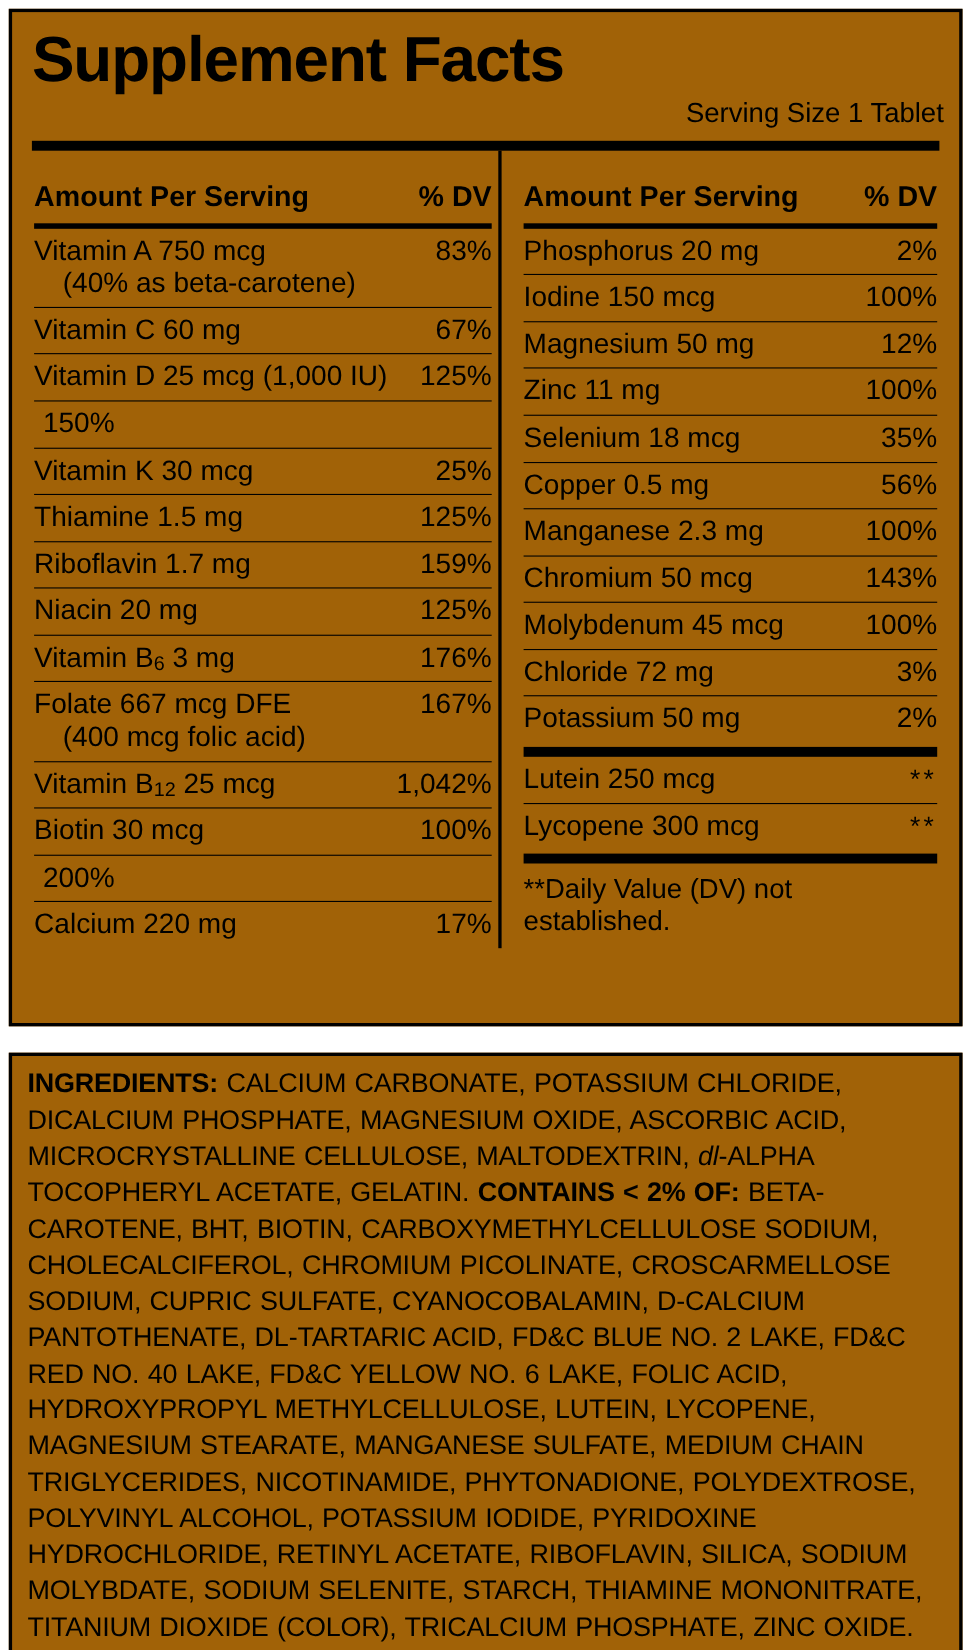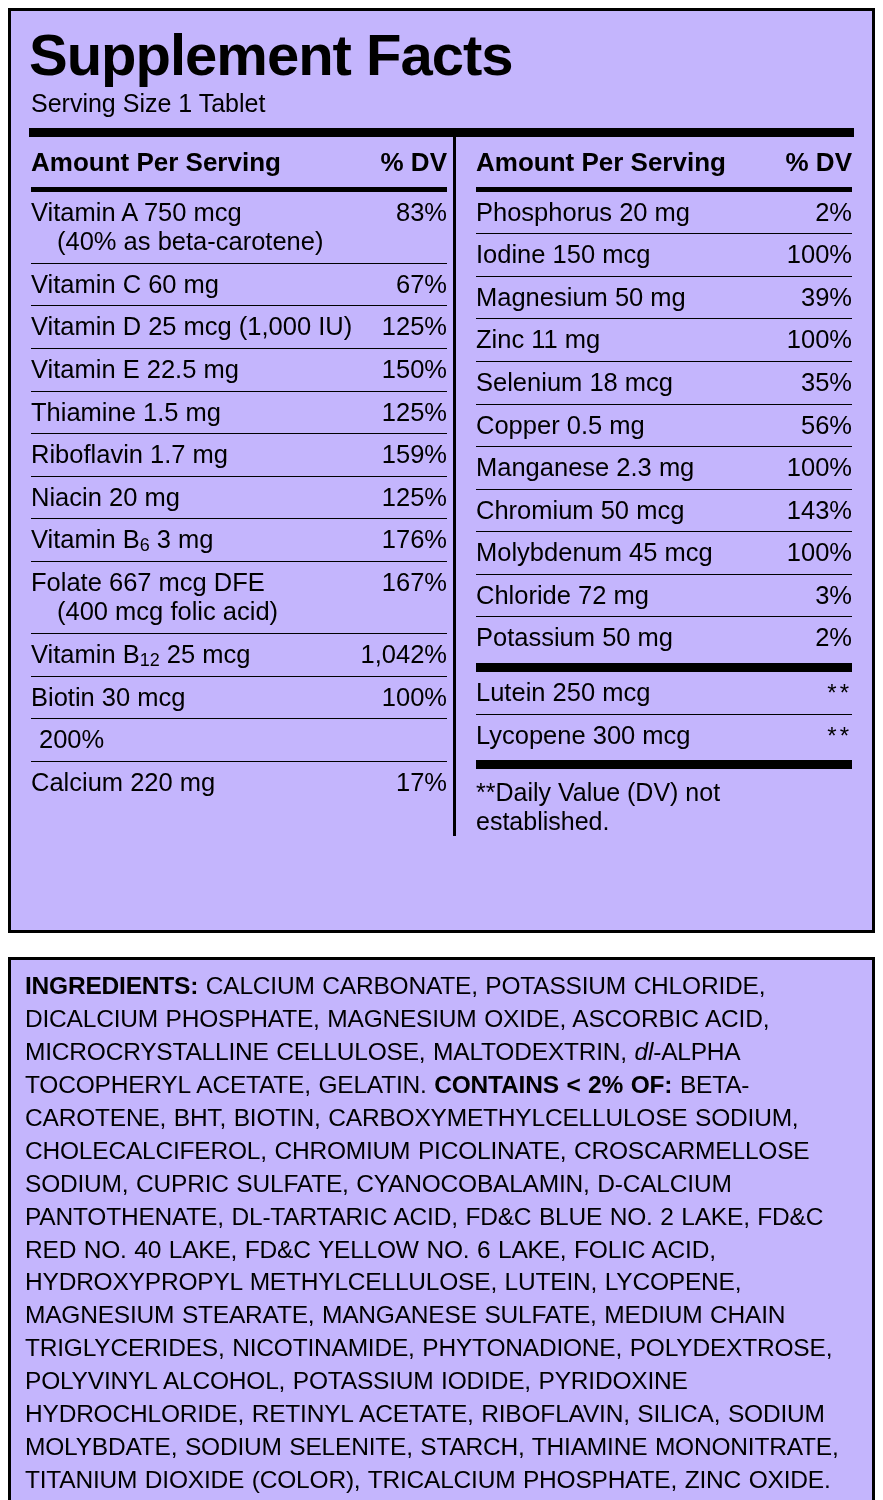--- a/index.html
+++ b/index.html
@@ -17,40 +17,41 @@
   #page {
     position: relative;
     width: 883px;
     height: 1500px;
     box-sizing: border-box;
     padding: 8px;
   }
   .panel {
     border: 3px solid #000;
     box-sizing: border-box;
-    background: #c4b5fd;
+    background: #a16207;
   }
   
   #facts-panel {
     height: 925px;
     padding: 10px 14px 0 14px;
     position: relative;
   }
   #facts-title {
     font-size: 58px;
     font-weight: bold;
     letter-spacing: -1px;
     line-height: 1.02;
     margin: 4px 0 0 4px;
     white-space: nowrap;
   }
   #serving-size {
     font-size: 25px;
     margin: 6px 0 0 6px;
     line-height: 1.1;
+    text-align: right;
   }
   .rule-thick {
     border-top: 9px solid #000;
     margin: 10px 4px 0 4px;
   }
   #columns {
     display: flex;
     margin-top: 0;
   }
   .col {
@@ -64,21 +65,21 @@
     width: 3px;
     background: #000;
     margin: 0 0 0 0;
     align-self: stretch;
     flex: 0 0 3px;
   }
   .col-right {
     flex: 1;
     padding-left: 14px;
   }
-  .col-inner { padding: 0 6px 0 6px; }
+  .col-inner { padding: 0 6px 0 6px; margin-top: 16px; }
   .hdr-row {
     display: flex;
     justify-content: space-between;
     align-items: baseline;
     font-size: 26px;
     font-weight: bold;
     padding: 10px 0 9px 0;
   }
   .rule-med {
     border-top: 5px solid #000;
@@ -166,22 +167,25 @@
               <div class="nut-sub">(40% as beta-carotene)</div>
               <div class="nut-row">
                 <span class="nut-name">Vitamin C 60 mg</span>
                 <span class="nut-dv">67%</span>
               </div>
               <div class="nut-row">
                 <span class="nut-name">Vitamin D 25 mcg (1,000 IU)</span>
                 <span class="nut-dv">125%</span>
               </div>
               <div class="nut-row">
-                <span class="nut-name">Vitamin E 22.5 mg</span>
                 <span class="nut-dv">150%</span>
+              </div>
+              <div class="nut-row">
+                <span class="nut-name">Vitamin K 30 mcg</span>
+                <span class="nut-dv">25%</span>
               </div>
               <div class="nut-row">
                 <span class="nut-name">Thiamine 1.5 mg</span>
                 <span class="nut-dv">125%</span>
               </div>
               <div class="nut-row">
                 <span class="nut-name">Riboflavin 1.7 mg</span>
                 <span class="nut-dv">159%</span>
               </div>
               <div class="nut-row">
@@ -229,21 +233,21 @@
               <div class="nut-row first">
                 <span class="nut-name">Phosphorus 20 mg</span>
                 <span class="nut-dv">2%</span>
               </div>
               <div class="nut-row">
                 <span class="nut-name">Iodine 150 mcg</span>
                 <span class="nut-dv">100%</span>
               </div>
               <div class="nut-row">
                 <span class="nut-name">Magnesium 50 mg</span>
-                <span class="nut-dv">39%</span>
+                <span class="nut-dv">12%</span>
               </div>
               <div class="nut-row">
                 <span class="nut-name">Zinc 11 mg</span>
                 <span class="nut-dv">100%</span>
               </div>
               <div class="nut-row">
                 <span class="nut-name">Selenium 18 mcg</span>
                 <span class="nut-dv">35%</span>
               </div>
               <div class="nut-row">

